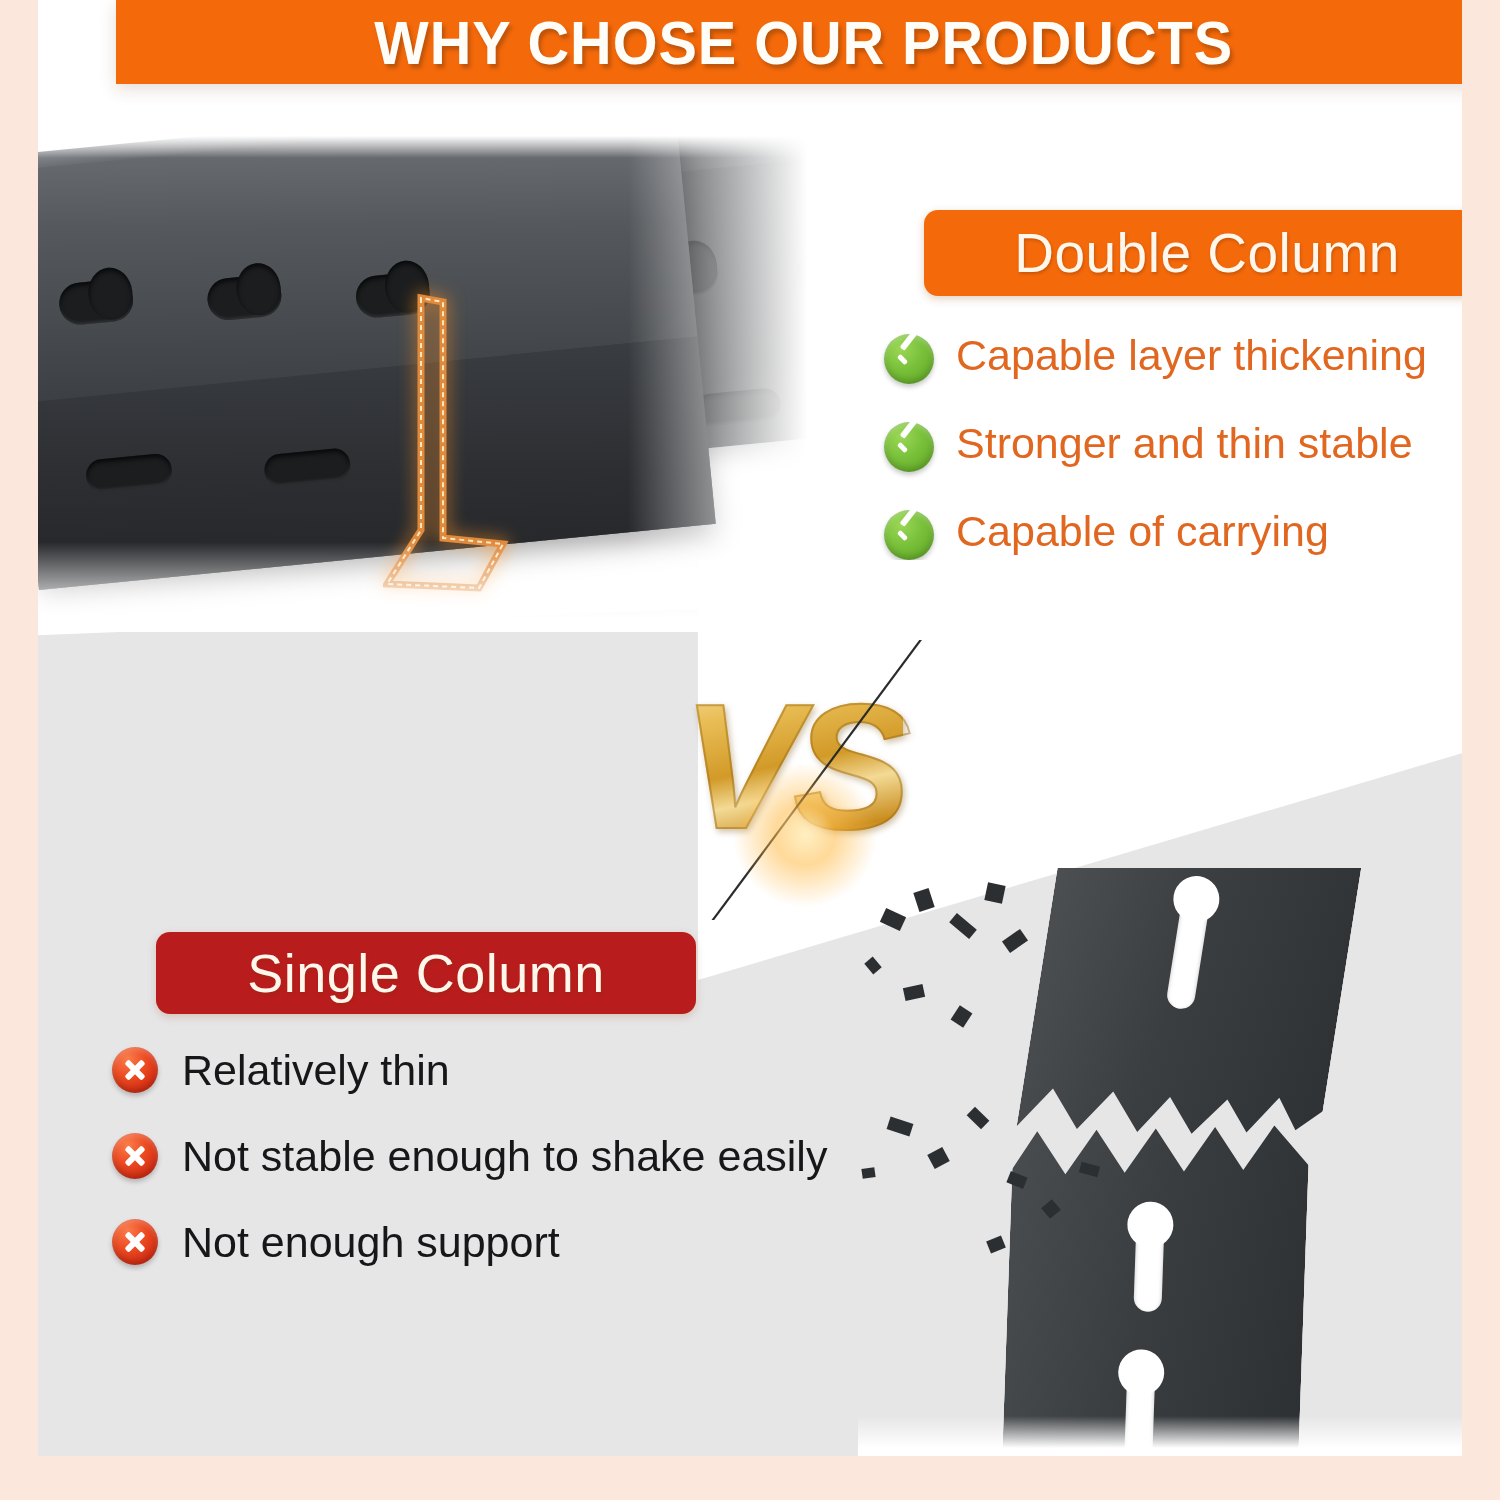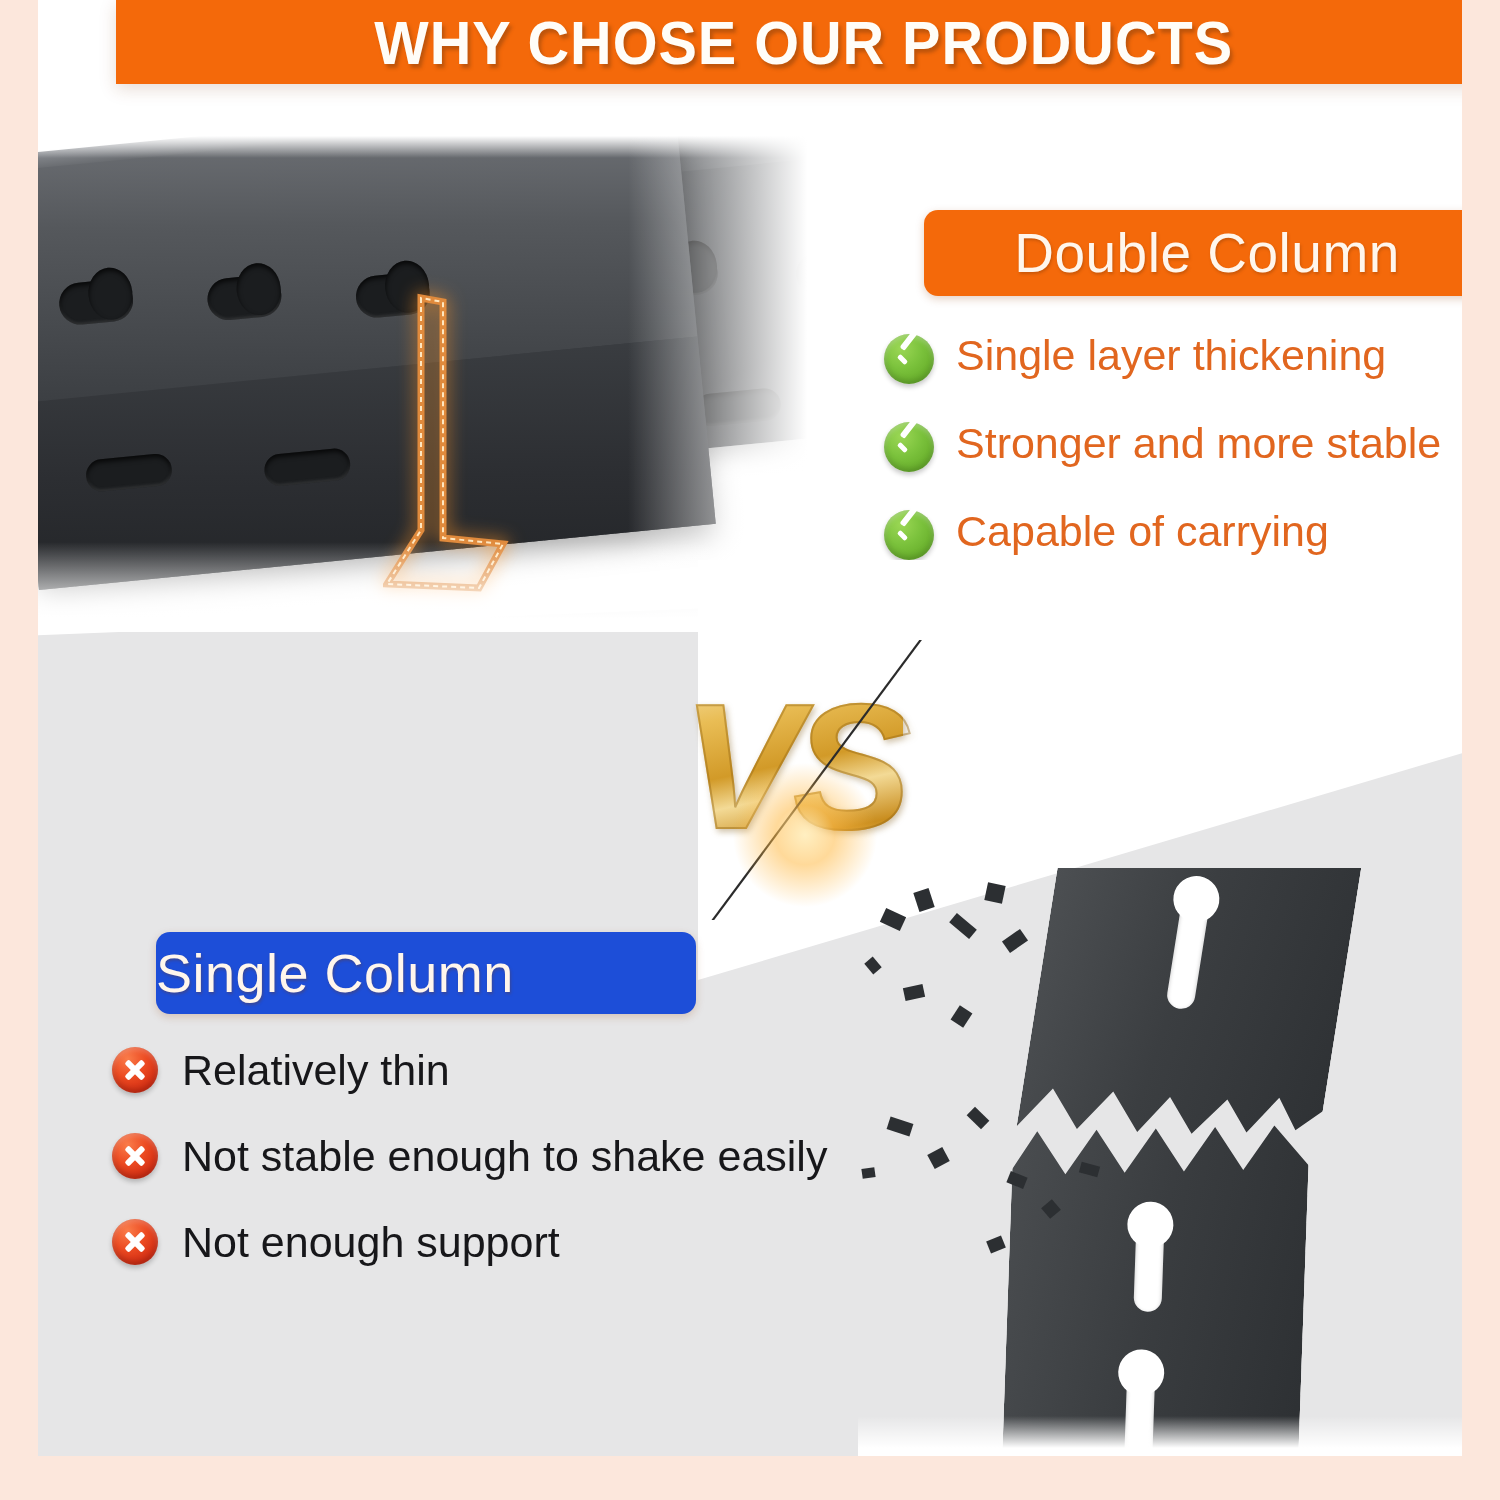--- a/index.html
+++ b/index.html
@@ -180,22 +180,22 @@
   }
   #vs-glow{
     position:absolute;left:92px;top:120px;width:150px;height:150px;z-index:4;
     background:radial-gradient(circle, rgba(255,238,190,.95) 0%, rgba(255,186,70,.55) 28%, rgba(255,150,30,0) 68%);
     pointer-events:none;
   }
 
   
   #badge-single{
     position:absolute;left:118px;top:932px;width:540px;height:82px;
-    background:#1d4ed8;border-radius:14px;
-    display:flex;align-items:center;justify-content:flex-start;
+    background:#b91c1c;border-radius:14px;
+    display:flex;align-items:center;justify-content:center;
     box-shadow:0 3px 9px rgba(150,70,20,.22);
   }
   #badge-single span{
     color:#FFF6EC;font-size:54px;letter-spacing:.5px;
     text-shadow:1px 2px 3px rgba(120,55,10,.32);
   }
 
   
   #cons{position:absolute;left:74px;top:1046px;width:820px;}
   .con-row{display:flex;align-items:center;margin-bottom:38px;}
@@ -289,25 +289,25 @@
       <div id="banner-title">WHY CHOSE OUR PRODUCTS</div>
     </div>
 
     <div id="badge-double">
       <span>Double Column</span>
     </div>
 
     <div id="pros">
       <div class="pro-row">
         <div class="ic-check"></div>
-        <div class="pro-text">Single layer thickening</div>
+        <div class="pro-text">Capable layer thickening</div>
       </div>
       <div class="pro-row">
         <div class="ic-check"></div>
-        <div class="pro-text">Stronger and more stable</div>
+        <div class="pro-text">Stronger and thin stable</div>
       </div>
       <div class="pro-row">
         <div class="ic-check"></div>
         <div class="pro-text" style="width:420px;">Capable of carrying greater weight</div>
       </div>
     </div>
 
     <div id="white-wedge"></div>
 
     <div id="vs-wrap">

